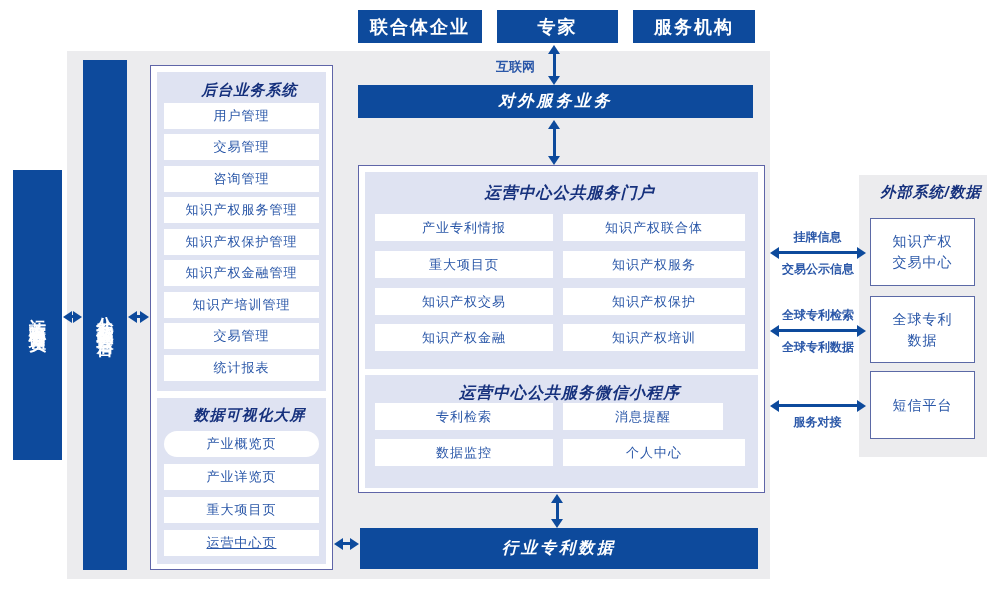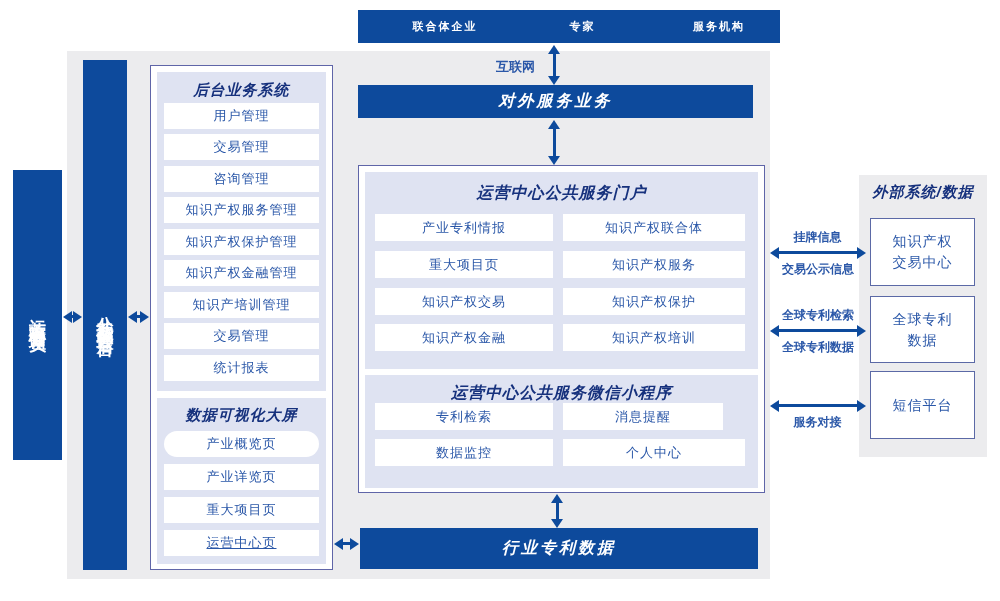--- a/index.html
+++ b/index.html
@@ -2,29 +2,29 @@
 <html><head>
 <meta charset="utf-8">
 <style>
   html,body{margin:0;padding:0;background:#fff;}
   #canvas{position:relative;width:1000px;height:601px;background:#ffffff;
           font-family:"Liberation Sans",sans-serif;overflow:hidden;}
   .abs{position:absolute;}
   .grayband{background:#ececee;}
   .dark{position:absolute;background:#0d4a9c;color:#ffffff;display:flex;align-items:center;
         justify-content:center;font-weight:bold;}
-  .actor{font-size:11px;letter-spacing:2px;padding-left:25px;}
+  .actor{font-size:18px;letter-spacing:2px;}
   .bar-italic{font-style:italic;font-size:16px;letter-spacing:3px;}
   .rail{position:absolute;background:#0d4a9c;color:#ffffff;display:flex;align-items:center;
         justify-content:center;writing-mode:vertical-rl;text-orientation:upright;
         font-weight:bold;font-size:17px;letter-spacing:3px;}
   .container{position:absolute;background:#ffffff;border:1.5px solid #5f65a8;box-sizing:border-box;}
   .panel{position:absolute;background:#dfe3f2;}
   .phead{position:absolute;text-align:center;font-weight:bold;font-style:italic;
-         color:#16317d;font-size:15px;letter-spacing:1px;width:100%;}
+         color:#16317d;font-size:15px;letter-spacing:1px;width:100%;padding-left:8px;}
   .item{position:absolute;background:#ffffff;color:#2a57a8;font-size:13px;display:flex;
         align-items:center;justify-content:center;letter-spacing:1px;}
   .extbox{position:absolute;background:#ffffff;border:1px solid #5b69a6;color:#2a57a8;
           font-size:14px;display:flex;align-items:center;justify-content:center;
           text-align:center;white-space:pre-line;line-height:1.5;letter-spacing:1px;box-sizing:border-box;}
   .lbl{position:absolute;color:#2a57a8;font-weight:bold;font-size:12px;text-align:center;}
   .harrow{position:absolute;background:linear-gradient(#0d4a9c,#0d4a9c) center/calc(100% - 16px) 3px no-repeat;}
   .harrow::before{content:"";position:absolute;left:0;top:50%;transform:translateY(-50%);
         border-top:6px solid transparent;border-bottom:6px solid transparent;border-right:9px solid #0d4a9c;}
   .harrow::after{content:"";position:absolute;right:0;top:50%;transform:translateY(-50%);

